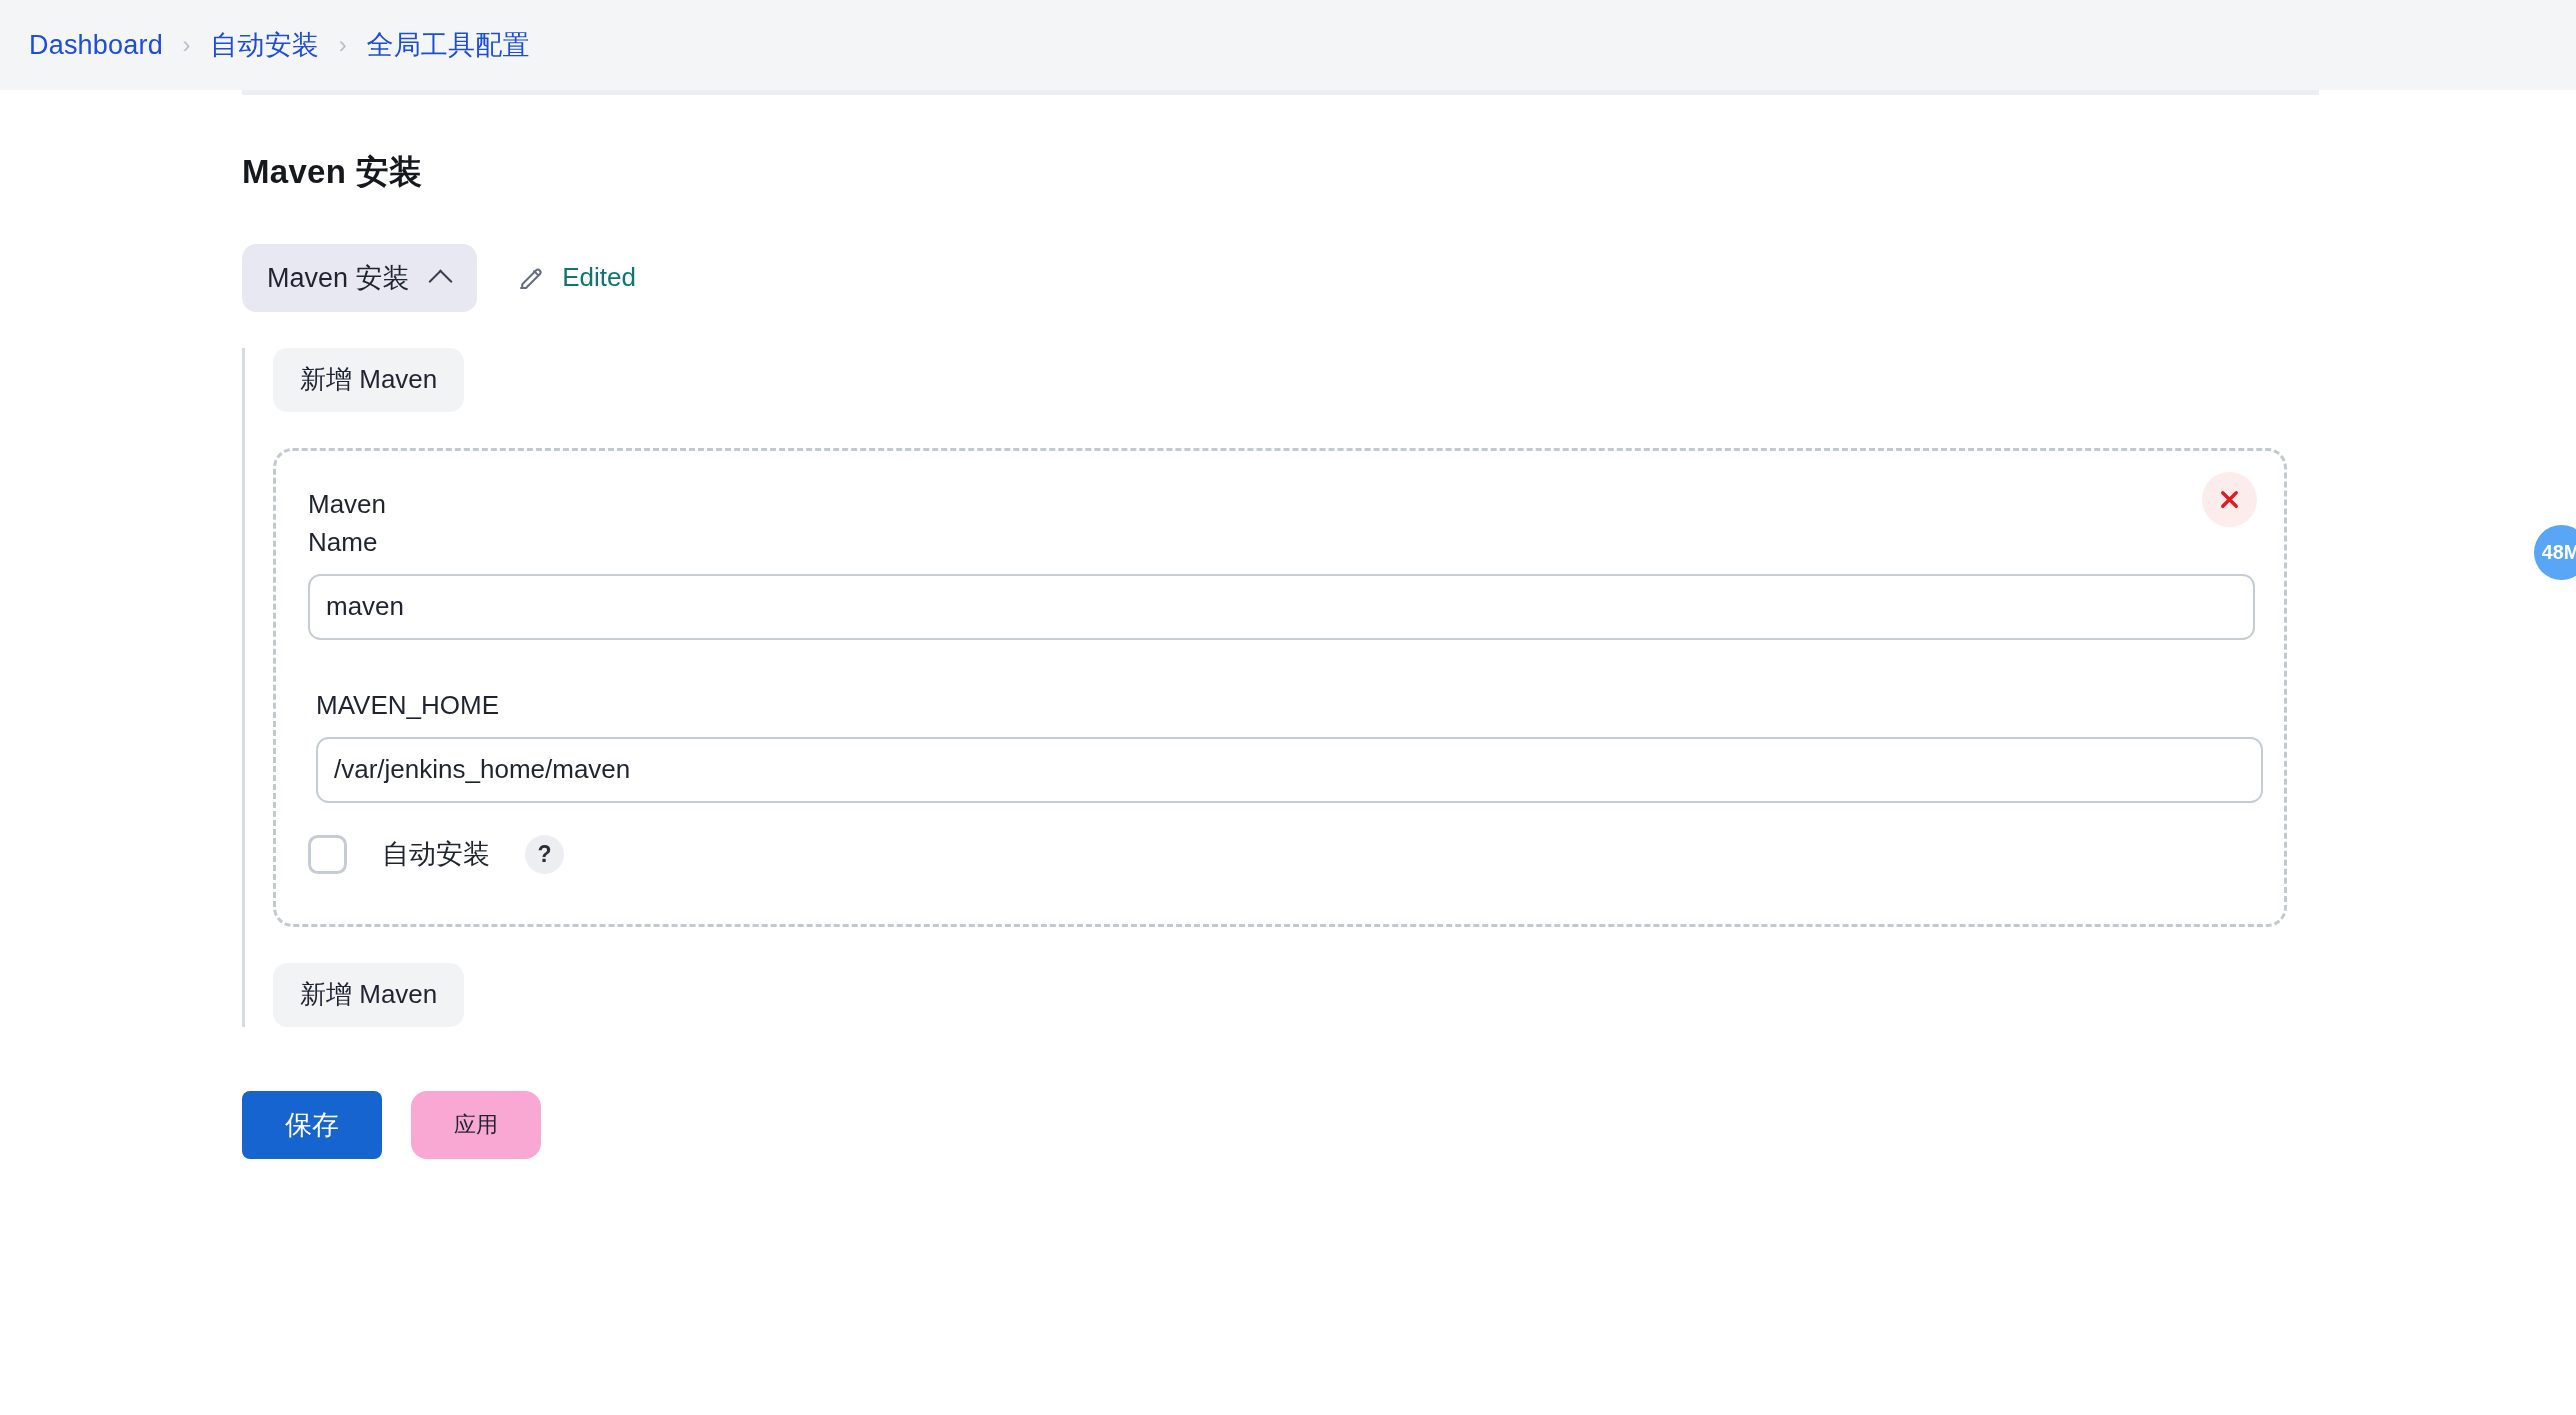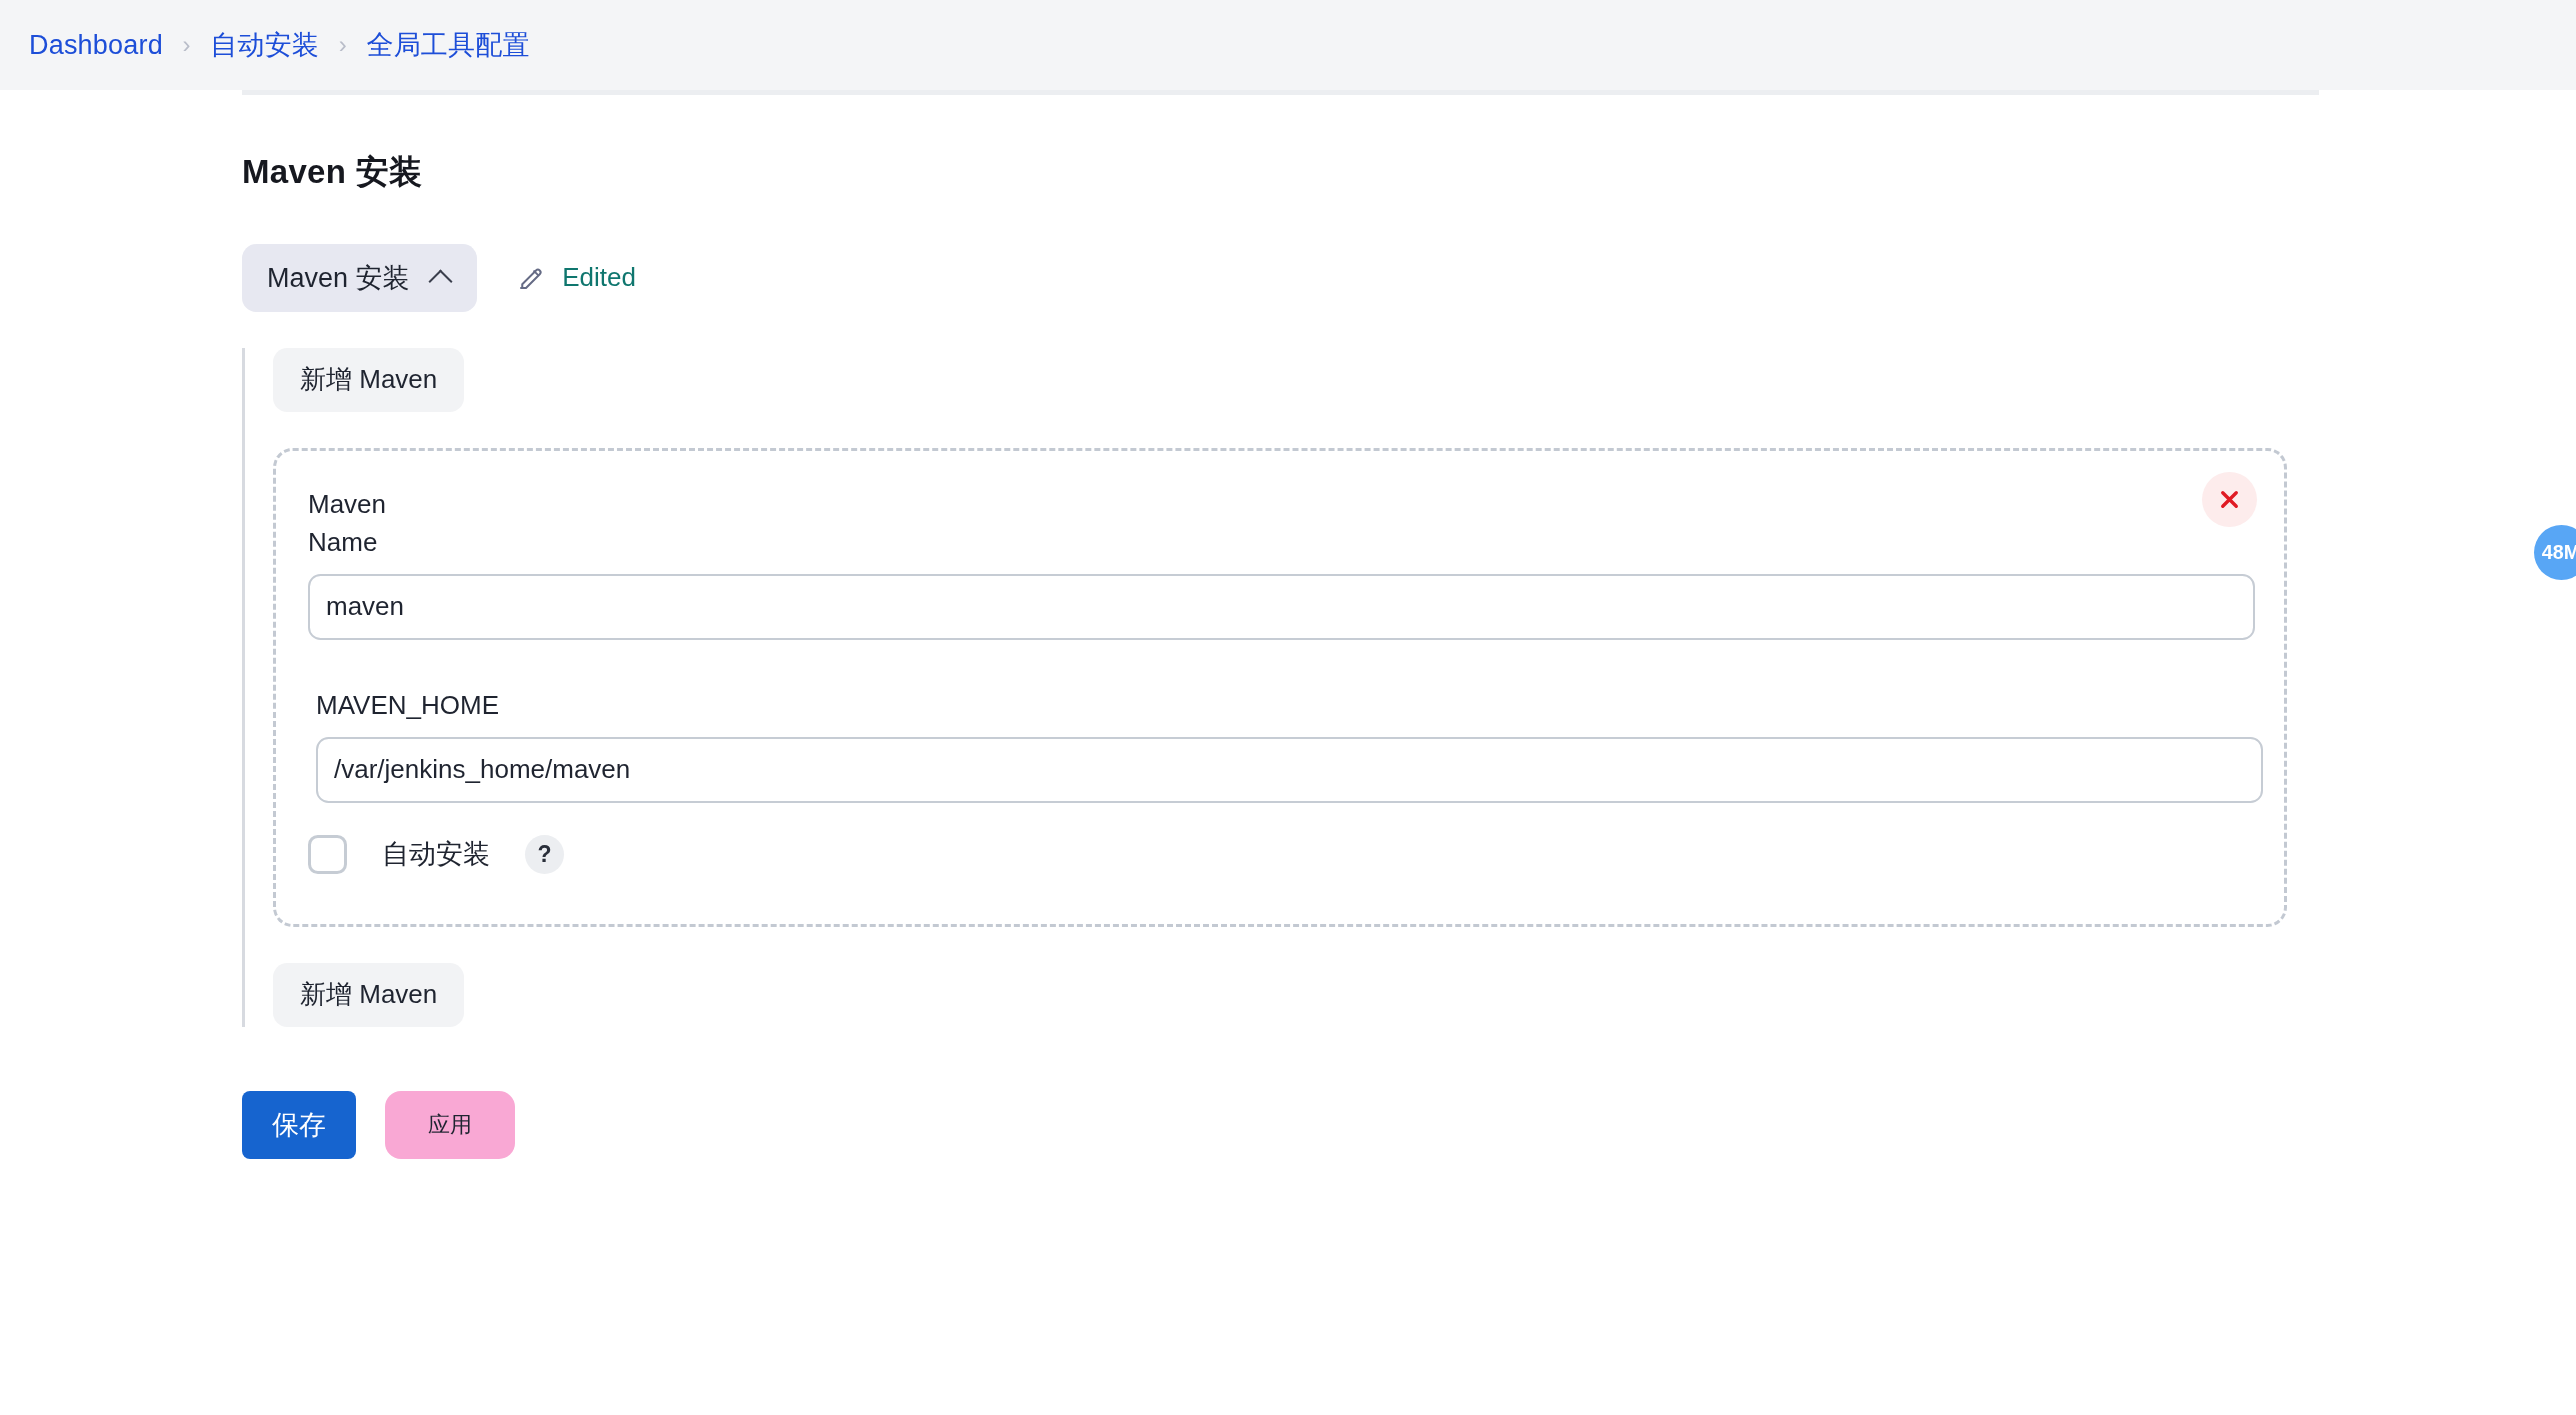--- a/index.html
+++ b/index.html
@@ -237,21 +237,21 @@
     display: flex;
     gap: 29px;
     margin-top: 64px;
   }
   .btn-primary {
     background: #1664cf;
     color: #ffffff;
     border: none;
     border-radius: 8px;
     height: 68px;
-    padding: 0 30px;
+    padding: 0 43px;
     font-size: 27px;
     font-family: inherit;
     cursor: pointer;
   }
   .btn-secondary {
     background: #f9a8d4;
     color: #1f2430;
     border: none;
     border-radius: 16px;
     height: 68px;

